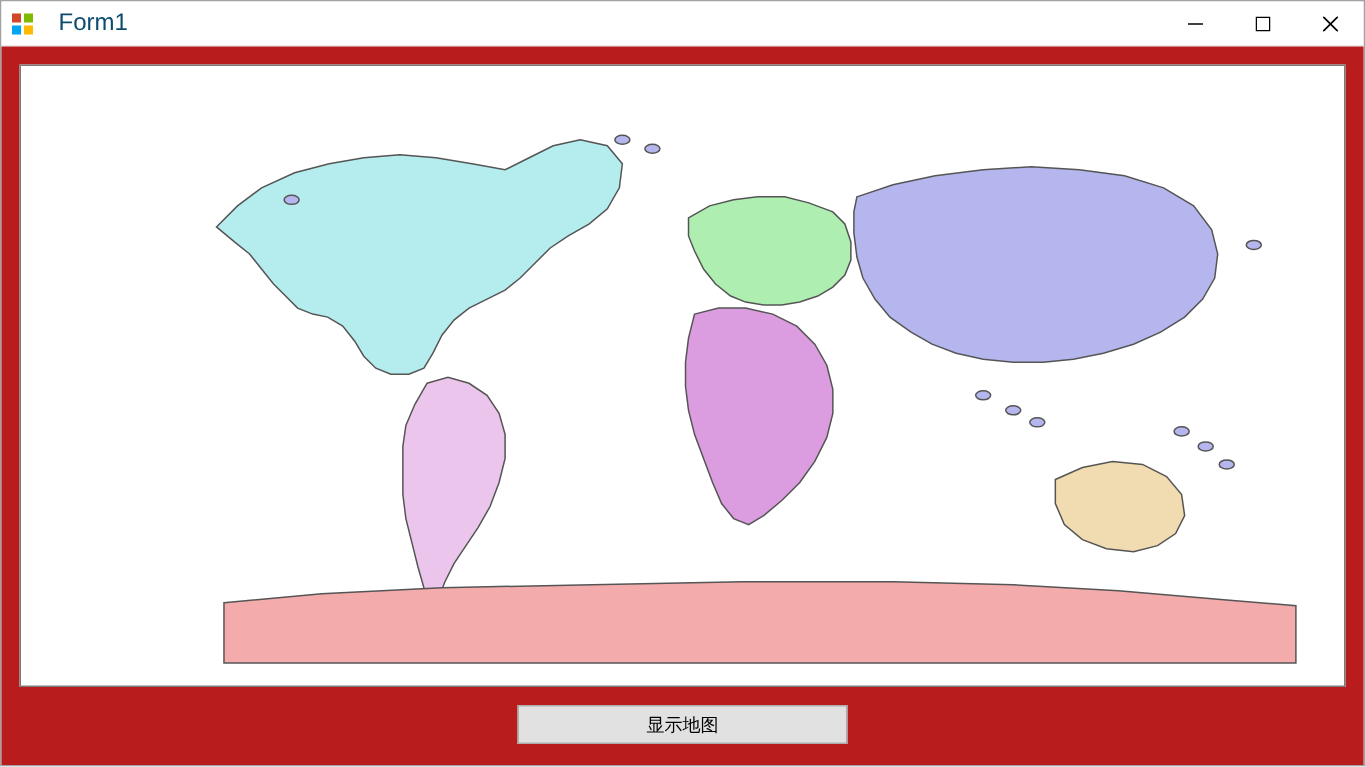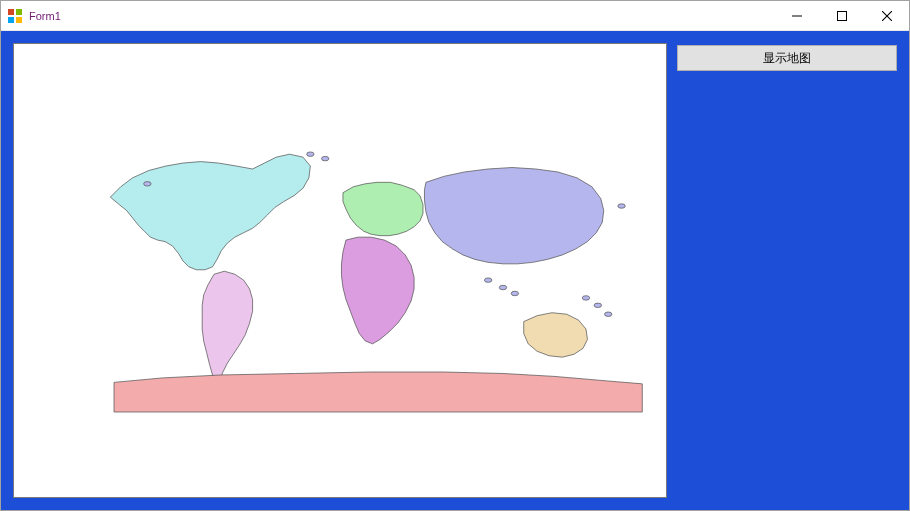--- a/index.html
+++ b/index.html
@@ -29,43 +29,44 @@
     }
     .app-icon {
       width: 16px;
       height: 16px;
       margin-right: 6px;
       position: relative;
     }
     .app-icon svg { display:block; }
     .title-text {
       flex: 1;
-      color: #701a75;
-      font-size: 11px;
+      color: #0c4a6e;
+      font-size: 16px;
+      margin-left: 10px;
     }
     .win-controls {
       display: flex;
       height: 100%;
     }
     .win-btn {
       width: 45px;
       height: 100%;
       display: flex;
       align-items: center;
       justify-content: center;
       color: #222;
       background: transparent;
     }
     .win-btn svg { pointer-events:none; }
     .client-area {
       flex: 1;
-      background: #1d4ed8;
+      background: #b91c1c;
       padding: 12px;
       display: flex;
-      flex-direction: row;
+      flex-direction: column;
       gap: 10px;
     }
     .map-panel {
       flex: 1;
       background: #ffffff;
       border: 1px solid #7a7a7a;
       position: relative;
       overflow: hidden;
     }
     .map-svg {

